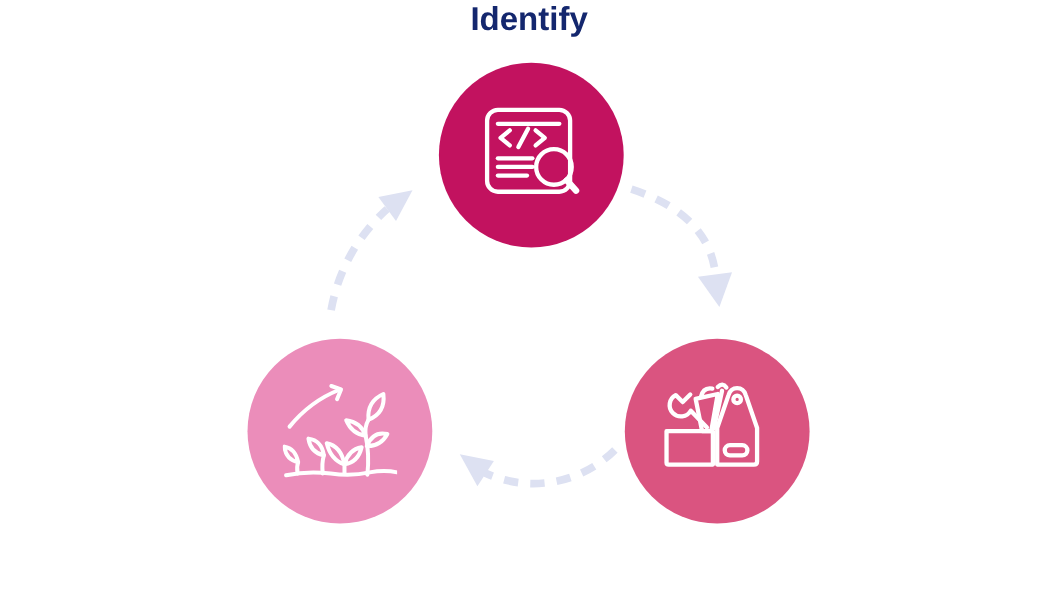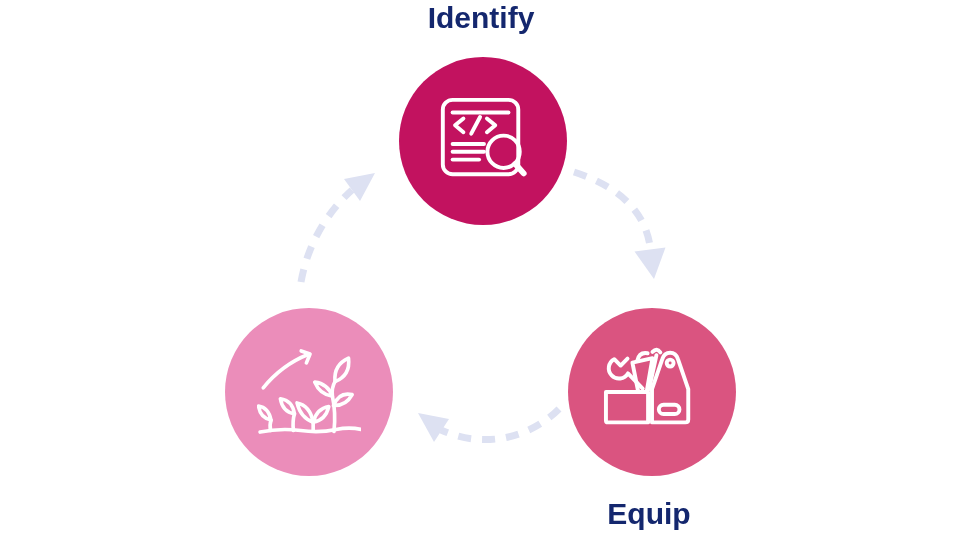--- a/index.html
+++ b/index.html
@@ -85,21 +85,20 @@
         <path d="M 30 20 L 50.5 15.5 L 44.5 50 L 36 50 Z"></path>
         <path d="M 35 18 Q 37 9 45.5 10.5"></path>
         <path d="M 25 16 L 18 23 L 11.5 16.5 A 10.5 10.5 0 1 0 25.5 31 L 40.5 46.5"></path>
         <path d="M 3 50 L 46 50 L 46 81 L 5 81 Q 3 81 3 79 Z"></path>
         <path d="M 50 81 L 50 47 L 60.5 16.5 Q 62.5 10 68.5 10 Q 74.5 10 76.5 16.5 L 87 47 L 87 78 Q 87 81 84 81 Z"></path>
         <circle cx="68.5" cy="20.5" r="3.5"></circle>
         <rect x="57" y="63" width="21" height="9.5" rx="4.75"></rect>
       </g>
     </svg>
   </div>
-  <div class="node-label label-equip">Equip</div>
 
   <div class="node-circle circle-grow">
     <svg class="icon-svg" width="104" height="104" viewBox="0 0 100 100">
       <g fill="none" stroke="#FFFFFF" stroke-width="3.5" stroke-linecap="round" stroke-linejoin="round">
         <path d="M 6 46 Q 24 24 49 14"></path>
         <path d="M 42.5 10.5 L 51 13.5 L 47.5 22"></path>
         <path d="M 13 87 Q 12 81 13.5 77"></path>
         <path d="M 13.5 77 Q 11 65 1.5 63.5 Q 3 75 13.5 77 Z"></path>
         <path d="M 35 87 Q 34 78 36 71"></path>
         <path d="M 36 71 Q 34 58 22.5 56.5 Q 24.5 69 36 71 Z"></path>

